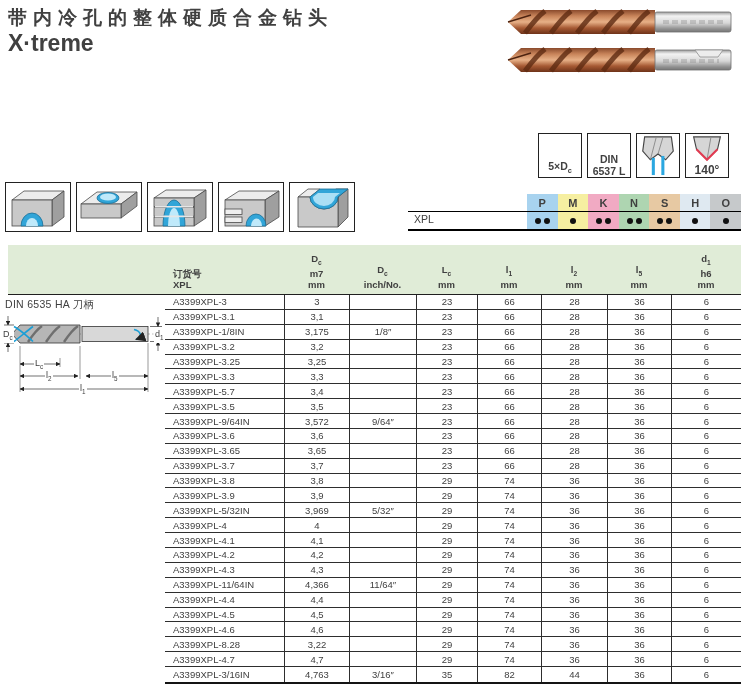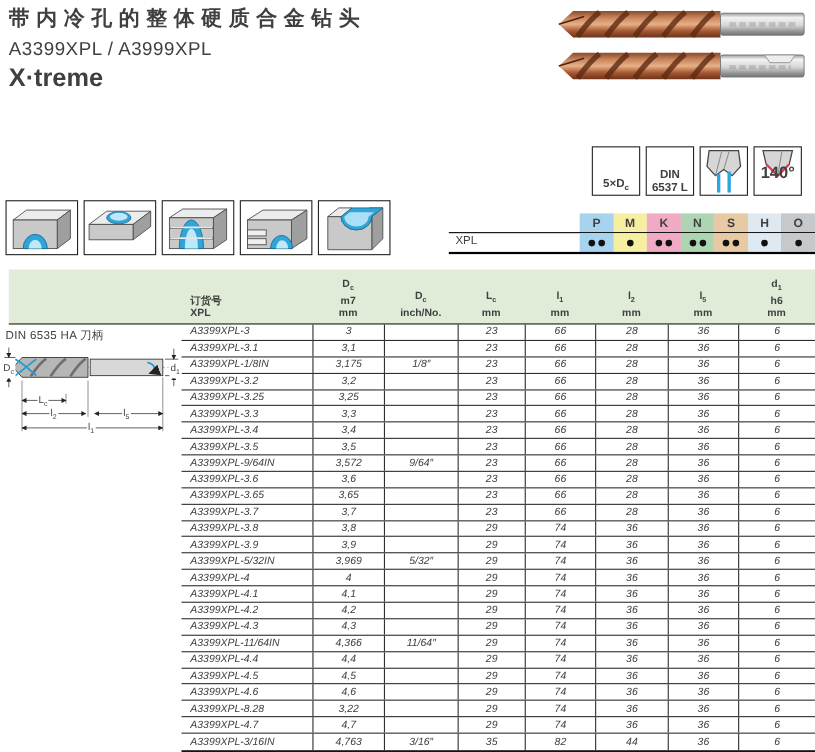--- a/index.html
+++ b/index.html
@@ -14,21 +14,21 @@
 
   
   .drills{position:absolute;left:505px;top:4px;width:232px;height:72px;}
 
   
   .spec-icons{position:absolute;left:538px;top:133px;display:flex;gap:5px;}
   .spec-box{width:44px;height:45px;border:1.4px solid #222;box-sizing:border-box;background:#fff;
             display:flex;align-items:flex-end;justify-content:center;text-align:center;
             font-weight:bold;font-size:10.5px;line-height:12px;position:relative;white-space:pre-line;}
   .spec-box svg{position:absolute;left:0;top:0;}
-  .spec-box .angle{position:absolute;bottom:14px;left:0;width:100%;font-size:15px;line-height:11px;}
+  .spec-box .angle{position:absolute;bottom:1px;left:0;width:100%;font-size:12px;line-height:11px;}
   sub{font-size:70%;}
 
   
   .pictos{position:absolute;left:5px;top:182px;display:flex;gap:5px;}
   .picto-box{width:66px;height:50px;border:1.4px solid #222;box-sizing:border-box;background:#fff;
              display:flex;align-items:center;justify-content:center;}
 
   
   .materials{position:absolute;left:408px;top:194px;width:333px;height:37px;}
   .mat-letters{position:absolute;right:0;top:0;width:214px;height:17px;display:flex;}
@@ -44,21 +44,21 @@
               border-bottom:1px solid #1f1f1f;box-sizing:border-box;}
   .cols{display:grid;grid-template-columns:119px 65px 67px 61px 64px 66px 64px 70px;}
   .hgrid{position:absolute;left:157px;top:0;width:576px;height:49px;}
   .hcell{display:flex;flex-direction:column;justify-content:flex-end;align-items:center;
          padding-bottom:4px;font-weight:bold;font-size:9.5px;line-height:11px;box-sizing:border-box;}
   .hcell.c0{align-items:flex-start;padding-left:8px;}
 
   
   .dtable{position:absolute;left:165px;top:295px;width:576px;height:389px;
           display:grid;grid-template-rows:repeat(26,1fr);
-          border-bottom:2px solid #141414;box-sizing:border-box;font-style:italic;}
+          border-bottom:2px solid #141414;box-sizing:border-box;}
   .trow{border-bottom:1px solid #2e2e2e;box-sizing:border-box;}
   .trow:last-child{border-bottom:none;}
   .tcell{font-size:9.5px;display:flex;align-items:center;justify-content:center;
          border-left:1px solid #2e2e2e;box-sizing:border-box;overflow:hidden;white-space:nowrap;}
   .tcell.c0{justify-content:flex-start;padding-left:8px;border-left:none;}
 
   
   .shank-note{position:absolute;left:5px;top:298px;font-size:10.5px;letter-spacing:.3px;}
   .diagram{position:absolute;left:2px;top:312px;width:164px;height:84px;}
   .dlabel{position:absolute;font-size:9px;line-height:10px;background:#fff;padding:0 1px;}
@@ -66,21 +66,20 @@
   .dl-lc{left:32px;top:46px;} .dl-l2{left:43px;top:58px;}
   .dl-l5{left:109px;top:58px;}.dl-l1{left:77px;top:71px;}
 </style>
 </head>
 <body>
 
 <div class="page">
 
   <div class="titles">
     <div class="title-zh">带内冷孔的整体硬质合金钻头</div>
-    <div class="models">A3399XPL / A3999XPL</div>
     <div class="series">X·treme</div>
   </div>
 
   <svg class="drills" viewBox="0 0 232 72">
     <defs>
       <linearGradient id="cop" x1="0" y1="0" x2="0" y2="1">
         <stop offset="0" stop-color="#8a4a2c"></stop>
           <stop offset="0.25" stop-color="#c8845a"></stop>
         <stop offset="0.5" stop-color="#e7b087"></stop>
           <stop offset="0.75" stop-color="#a65a34"></stop>
@@ -336,21 +335,21 @@
         <div class="tcell c0">A3399XPL-3.3</div>
         <div class="tcell c1">3,3</div>
         <div class="tcell c2"></div>
         <div class="tcell c3">23</div>
         <div class="tcell c4">66</div>
         <div class="tcell c5">28</div>
         <div class="tcell c6">36</div>
         <div class="tcell c7">6</div>
       </div>
       <div class="trow cols">
-        <div class="tcell c0">A3399XPL-3.4</div>
+        <div class="tcell c0">A3399XPL-5.7</div>
         <div class="tcell c1">3,4</div>
         <div class="tcell c2"></div>
         <div class="tcell c3">23</div>
         <div class="tcell c4">66</div>
         <div class="tcell c5">28</div>
         <div class="tcell c6">36</div>
         <div class="tcell c7">6</div>
       </div>
       <div class="trow cols">
         <div class="tcell c0">A3399XPL-3.5</div>

